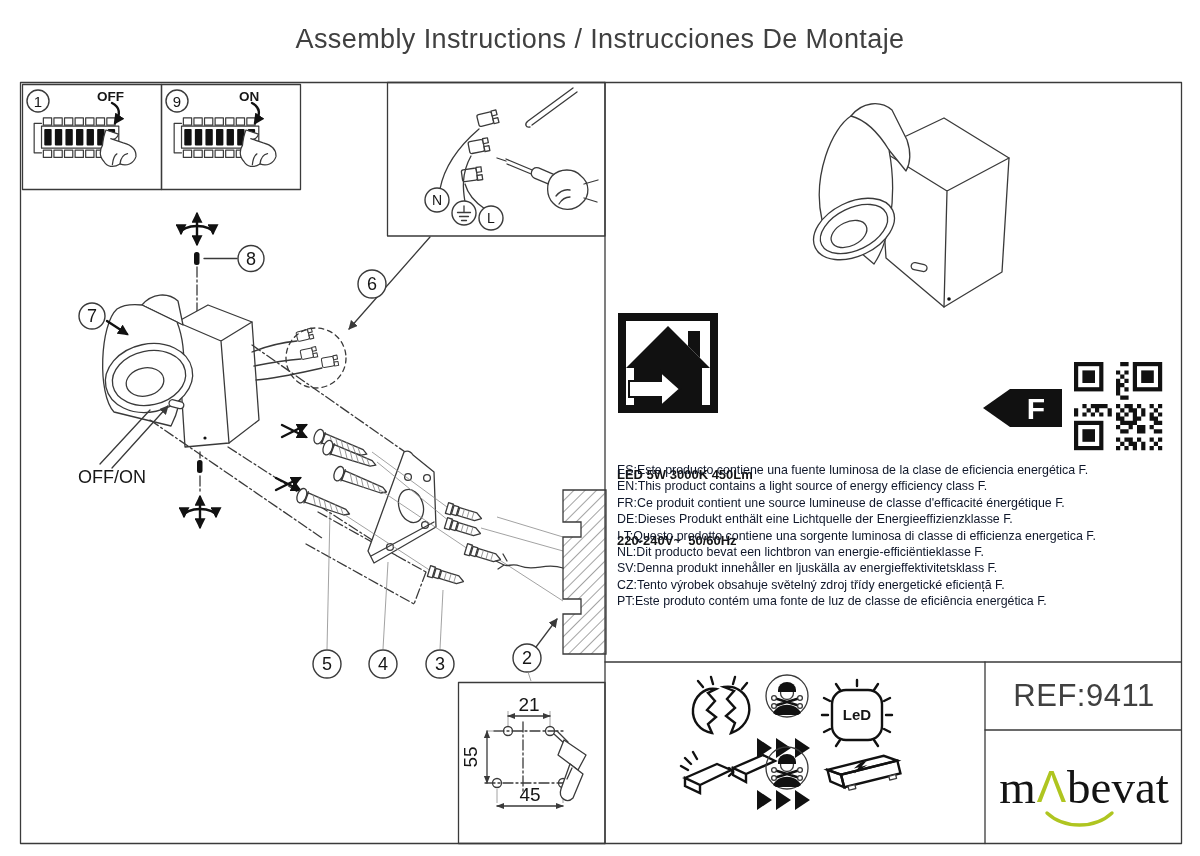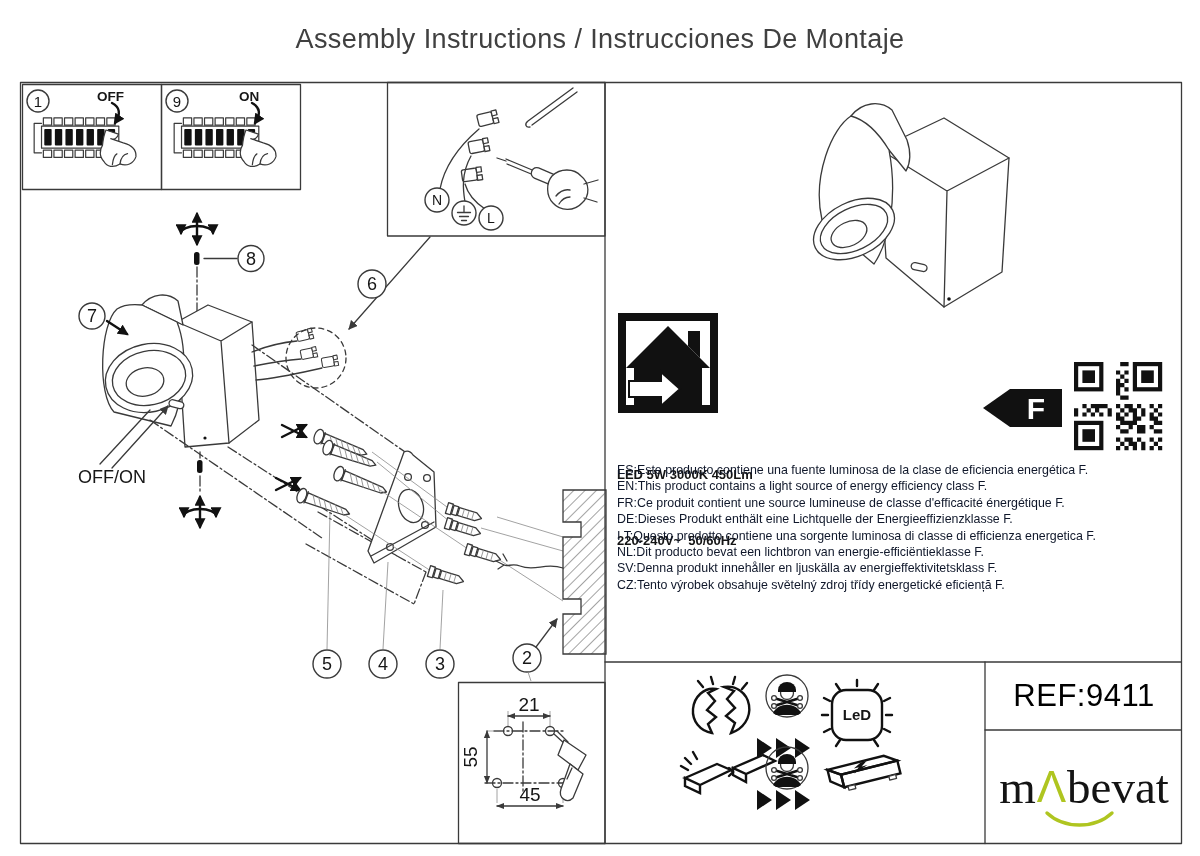--- a/index.html
+++ b/index.html
@@ -1,21 +1,21 @@
 <!DOCTYPE html>
 <html><head>
 <meta charset="utf-8">
 <style>
   html,body{margin:0;background:#fff}
   .page{position:relative;width:1200px;height:856px;background:#fff;font-family:"Liberation Sans",sans-serif;color:#111;overflow:hidden}
   .art{position:absolute;inset:0}
   .title{position:absolute;left:0;top:24px;width:100%;text-align:center;font-size:27px;letter-spacing:.4px;color:#404040}
   .spec{position:absolute;left:617px;top:420px;font-size:13px;line-height:22px;white-space:pre;font-weight:700;color:#141414}
   .langs{position:absolute;left:617px;top:462px;font-size:12.4px;line-height:16.4px;white-space:nowrap;color:#0f172a}
-  .ref{position:absolute;left:986px;top:662px;width:196px;height:68px;display:flex;align-items:center;justify-content:center;font-size:31px;letter-spacing:.5px;color:#000000}
+  .ref{position:absolute;left:986px;top:662px;width:196px;height:68px;display:flex;align-items:center;justify-content:center;font-size:31px;letter-spacing:.5px;color:#404040}
   .brand{position:absolute;left:986px;top:730px;width:196px;height:114px;display:flex;align-items:center;justify-content:center;font-family:"Liberation Serif",serif;font-size:47px;color:#141414}
   .brand-caret{color:#afc520;font-family:"Liberation Sans",sans-serif;font-size:44px;margin:0 1px;font-weight:400}
   .brand-arc{position:absolute;left:56px;top:80px}
   svg text{font-family:"Liberation Sans",sans-serif;fill:#161616}
   .ln{fill:none;stroke:#3a3a3a;stroke-width:1.3;stroke-linecap:round;stroke-linejoin:round}
   .f{fill:#fff}
   .thin{stroke:#8a8a8a;stroke-width:.8;fill:none}
   .bold{fill:none;stroke:#111;stroke-width:2.4;stroke-linecap:round}
   .blk{fill:#111;stroke:none}
   .dash{stroke-dasharray:10 3 2 3}
@@ -372,20 +372,21 @@
 
   <div class="langs">
     <div>ES:Este producto contiene una fuente luminosa de la clase de eficiencia energética F.</div>
     <div>EN:This product contains a light source of energy efficiency class F.</div>
     <div>FR:Ce produit contient une source lumineuse de classe d'efficacité énergétique F.</div>
     <div>DE:Dieses Produkt enthält eine Lichtquelle der Energieeffizienzklasse F.</div>
     <div>I T:Questo prodotto contiene una sorgente luminosa di classe di efficienza energetica F.</div>
     <div>NL:Dit producto bevat een lichtbron van energie-efficiëntieklasse F.</div>
     <div>SV:Denna produkt innehåller en ljuskälla av energieffektivitetsklass F.</div>
     <div>CZ:Tento výrobek obsahuje světelný zdroj třídy energetické eficiență F.</div>
+    <div>PT:Este produto contém uma fonte de luz de classe de eficiência energética F.</div>
   </div>
 
   <div class="ref">REF:9411</div>
 
   <div class="brand">
     <span>m</span>
       <span class="brand-caret">Λ</span>
       <span>bevat</span>
     <svg class="brand-arc" width="75" height="20">
       <path d="M5,3 C22,19 53,19 70,3" fill="none" stroke="#afc520" stroke-width="3.4" stroke-linecap="round"></path>

